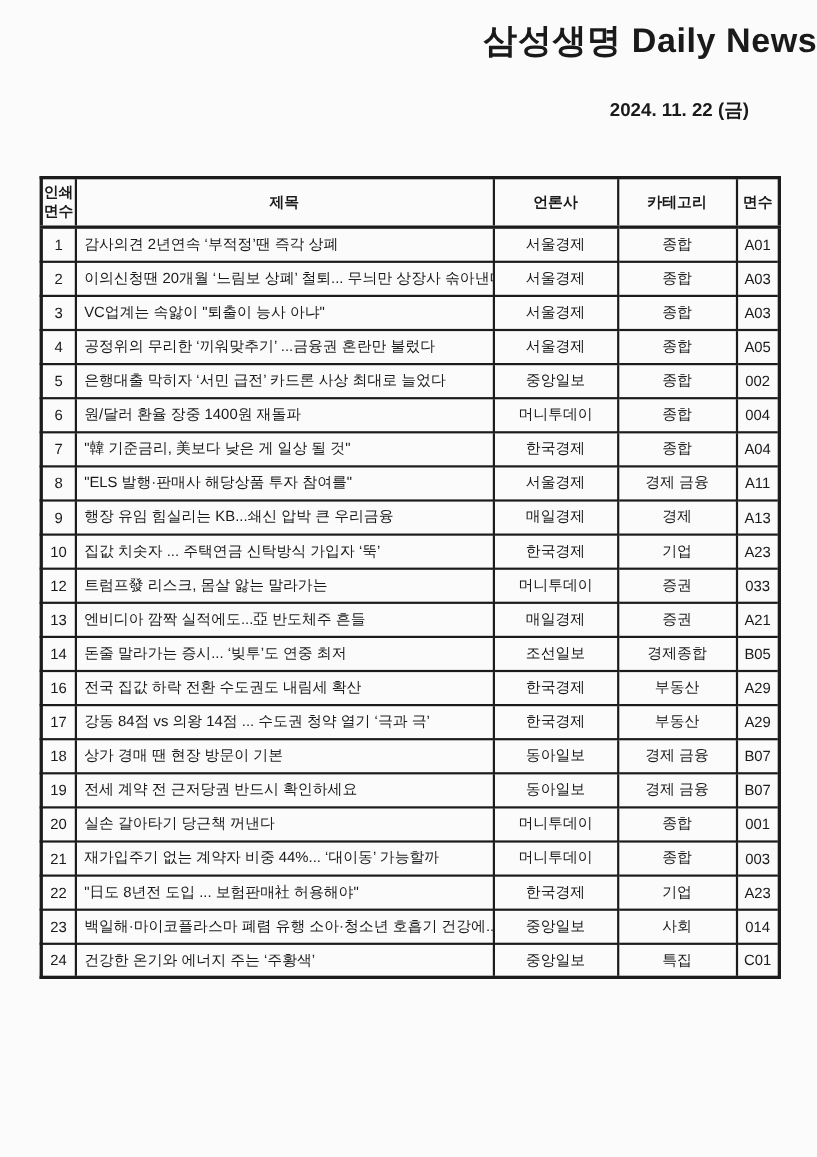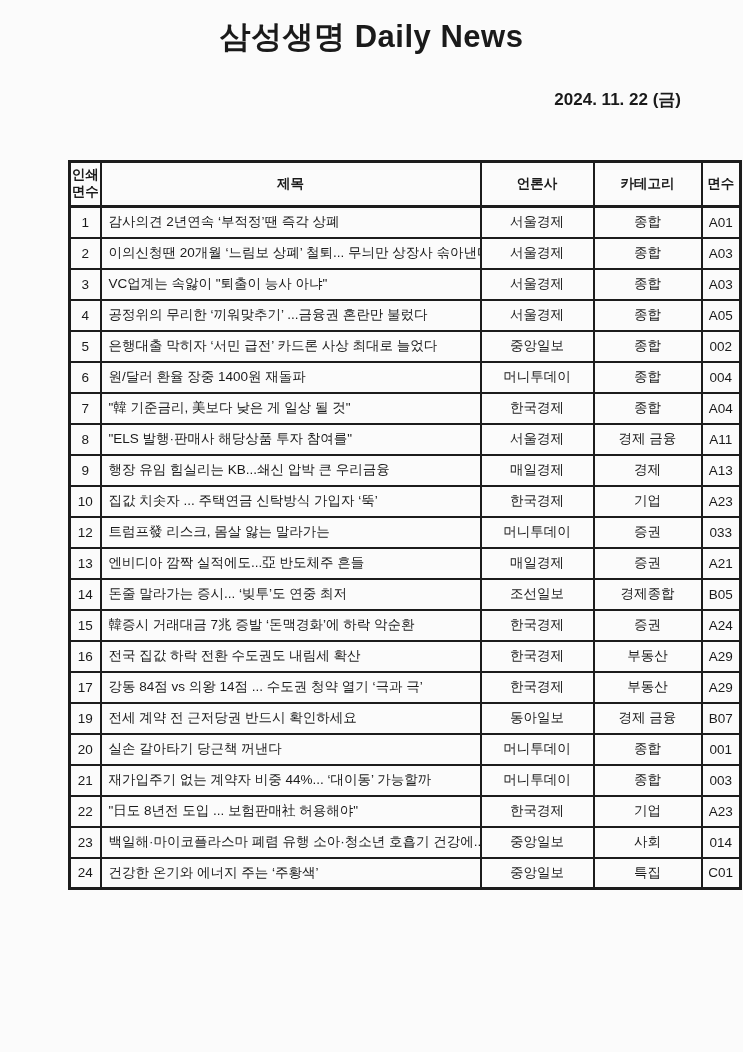--- a/index.html
+++ b/index.html
@@ -14,37 +14,36 @@
     width: 743px;
     height: 1052px;
     background: #fbfbfb;
     overflow: hidden;
   }
   .doc-title {
     position: absolute;
     top: 16px;
     left: 0;
     width: 100%;
-    text-align: center;
+    text-align: right;
     font-size: 31px;
     font-weight: 700;
     letter-spacing: 0.5px;
   }
   .doc-date {
     position: absolute;
     top: 88px;
     right: 62px;
     font-size: 17px;
     font-weight: 700;
   }
   .table-wrap {
     position: absolute;
     left: 36px;
     top: 160px;
-    margin-left: 32px;
   }
   table.news-table {
     border-collapse: collapse;
     table-layout: fixed;
     width: 671px;
     font-size: 13.5px;
     background: #fbfbfb;
   }
   table.news-table, table.news-table th, table.news-table td {
     border: 2px solid #1c1c1c;
@@ -196,39 +195,39 @@
             <td>A21</td>
           </tr>
           <tr>
             <td>14</td>
             <td class="c-title">돈줄 말라가는 증시... ‘빚투’도 연중 최저</td>
             <td>조선일보</td>
             <td>경제종합</td>
             <td>B05</td>
           </tr>
           <tr>
-            <td>15</td>
-            <td class="c-title">韓증시 거래대금 7兆 증발 ‘돈맥경화’에 하락 악순환</td>
-            <td>한국경제</td>
-            <td>증권</td>
-            <td>A24</td>
-          </tr>
-          <tr>
             <td>16</td>
             <td class="c-title">전국 집값 하락 전환 수도권도 내림세 확산</td>
             <td>한국경제</td>
             <td>부동산</td>
             <td>A29</td>
           </tr>
           <tr>
             <td>17</td>
             <td class="c-title">강동 84점 vs 의왕 14점 ... 수도권 청약 열기 ‘극과 극’</td>
             <td>한국경제</td>
             <td>부동산</td>
             <td>A29</td>
+          </tr>
+          <tr>
+            <td>18</td>
+            <td class="c-title">상가 경매 땐 현장 방문이 기본</td>
+            <td>동아일보</td>
+            <td>경제 금융</td>
+            <td>B07</td>
           </tr>
           <tr>
             <td>19</td>
             <td class="c-title">전세 계약 전 근저당권 반드시 확인하세요</td>
             <td>동아일보</td>
             <td>경제 금융</td>
             <td>B07</td>
           </tr>
           <tr>
             <td>20</td>

